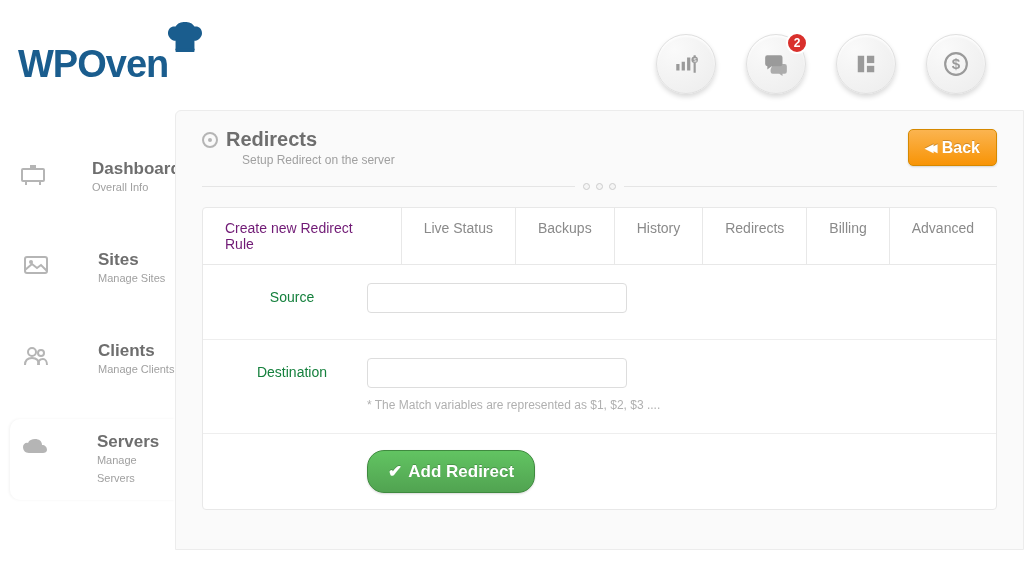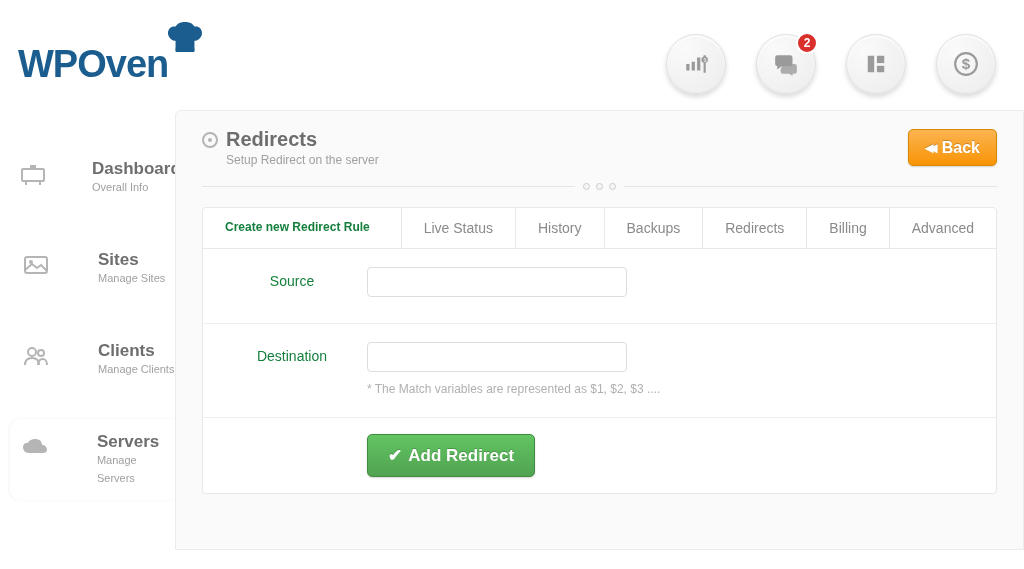--- a/index.html
+++ b/index.html
@@ -8,21 +8,21 @@
   background: #fff;
   width: 1024px;
   height: 569px;
   overflow: hidden;
 }
 
 .header {
   display: flex;
   justify-content: space-between;
   align-items: center;
-  padding: 18px 20px 0 18px;
+  padding: 18px 30px 0 18px;
   height: 110px;
   text-align: center;
 }
 
 .logo {
   display: flex;
   align-items: flex-end;
 }
 .logo-text {
   font-size: 38px;
@@ -145,21 +145,21 @@
 .ch-title h2 {
   font-size: 20px;
   color: #6e6e6e;
   font-weight: 700;
   line-height: 1;
 }
 .ch-title .sub {
   font-size: 12px;
   color: #a0a0a0;
   margin-top: 4px;
-  margin-left: 0;
+  margin-left: 16px;
 }
 .back-btn {
   background: linear-gradient(to bottom, #fbb450, #f89406);
   border: 1px solid #d68900;
   color: #fff;
   font-size: 16px;
   font-weight: 700;
   padding: 8px 16px;
   border-radius: 5px;
   cursor: pointer;
@@ -206,23 +206,23 @@
 }
 .panel-tab {
   padding: 12px 22px;
   font-size: 14px;
   color: #8a8a8a;
   border-right: 1px solid #e8e8e8;
   cursor: pointer;
 }
 .panel-tab.title {
   flex: 1;
-  color: #15803d;
-  font-weight: 700;
-  font-size: 12px;
+  color: #701a75;
+  font-weight: 400;
+  font-size: 14px;
   cursor: default;
 }
 .panel-tab:last-child { border-right: none; }
 
 .form-row {
   display: flex;
   padding: 18px 14px;
   border-bottom: 1px solid #eee;
 }
 .form-row:last-of-type { border-bottom: none; }
@@ -252,21 +252,21 @@
 .form-actions {
   padding: 16px 14px 16px 164px;
 }
 .add-btn {
   background: linear-gradient(to bottom, #62c462, #51a351);
   border: 1px solid #3f8a3f;
   color: #fff;
   font-size: 17px;
   font-weight: 600;
   padding: 10px 20px;
-  border-radius: 5px;
+  border-radius: 17px;
   cursor: pointer;
   text-shadow: 0 -1px 0 rgba(0,0,0,0.2);
   box-shadow: 0 1px 2px rgba(0,0,0,0.15);
 }
 .add-btn .chk { margin-right: 6px; }
 .rewind { margin-right: 4px; letter-spacing: -4px; }
 </style>
 </head>
 <body>
 
@@ -395,22 +395,22 @@
           <span></span>
           <span></span>
           <span></span>
         </div>
     </div>
 
     <div class="panel">
       <div class="panel-tabs">
         <div class="panel-tab title">Create new Redirect Rule</div>
         <div class="panel-tab">Live Status</div>
+        <div class="panel-tab">Backups</div>
         <div class="panel-tab">History</div>
-        <div class="panel-tab">Backups</div>
         <div class="panel-tab">Redirects</div>
         <div class="panel-tab">Billing</div>
         <div class="panel-tab">Advanced</div>
       </div>
 
       <div class="form-row">
         <div class="form-label">Source</div>
         <div class="form-field">
           <input type="text" style="">
           <div class="hint">

